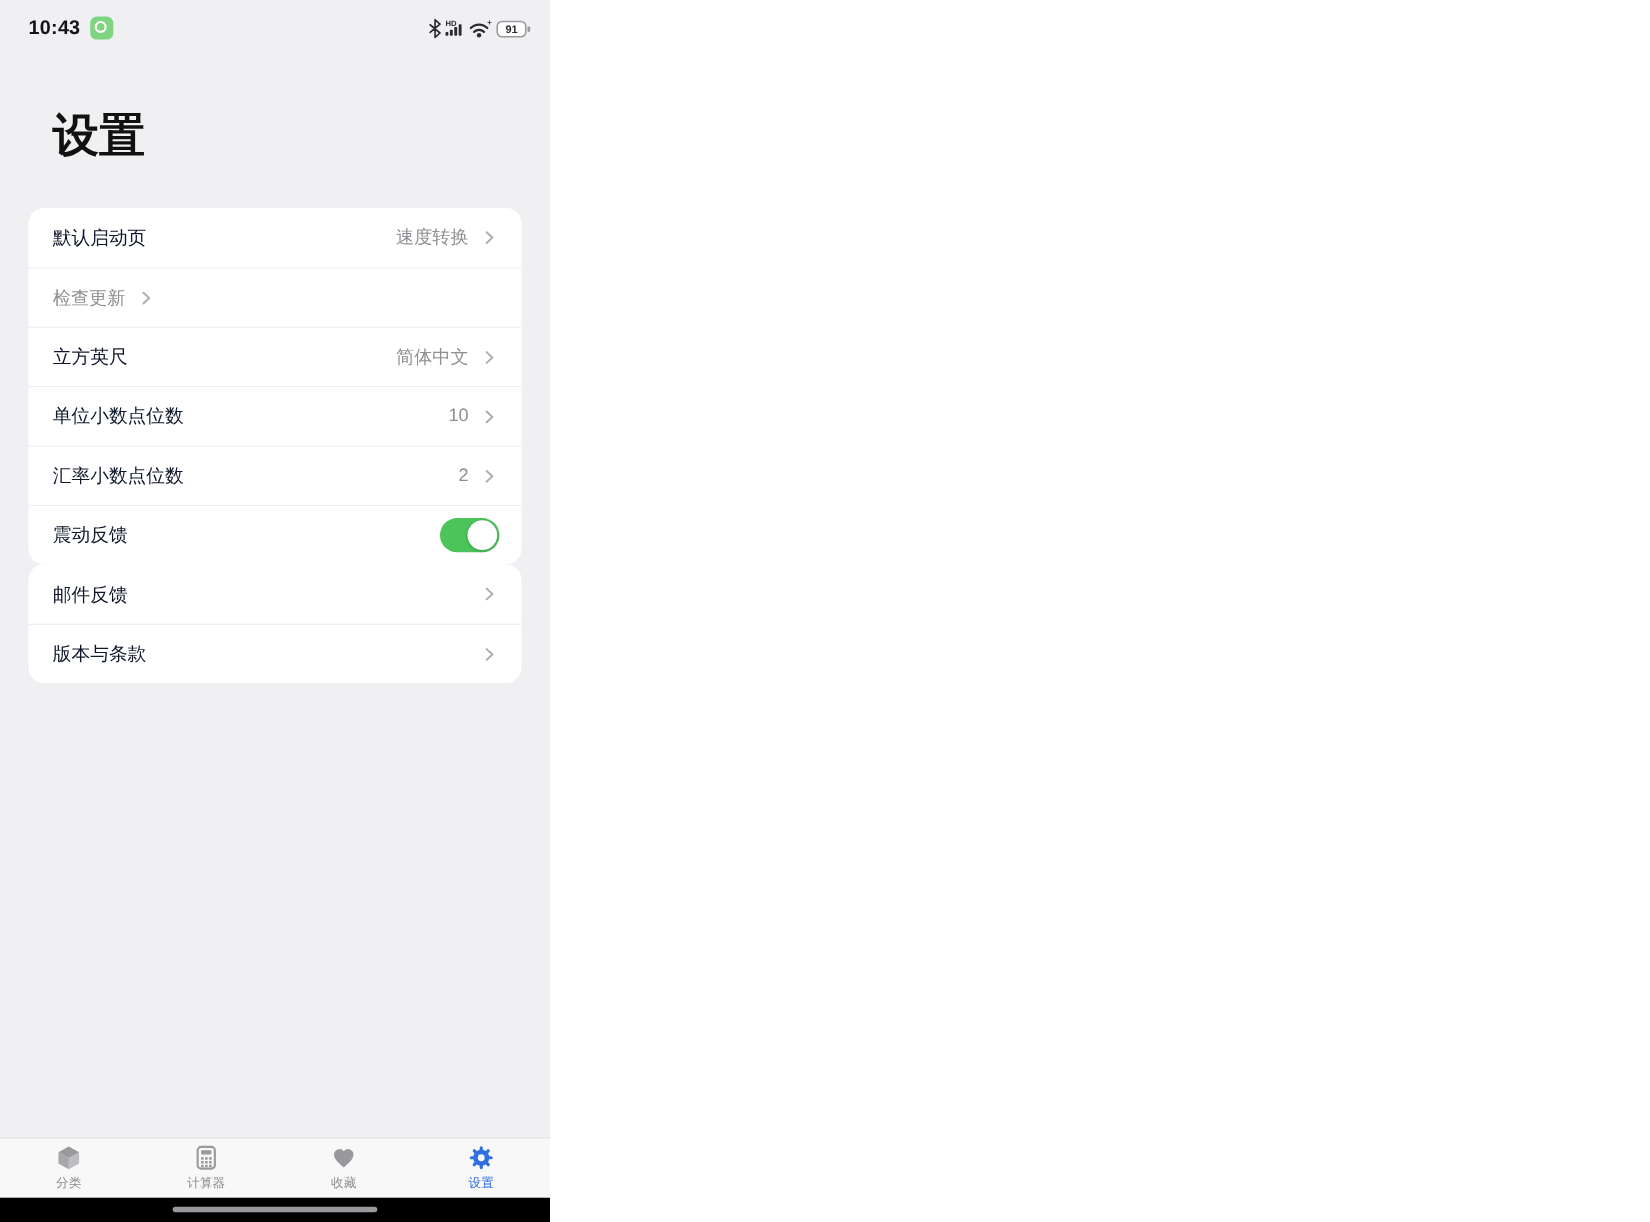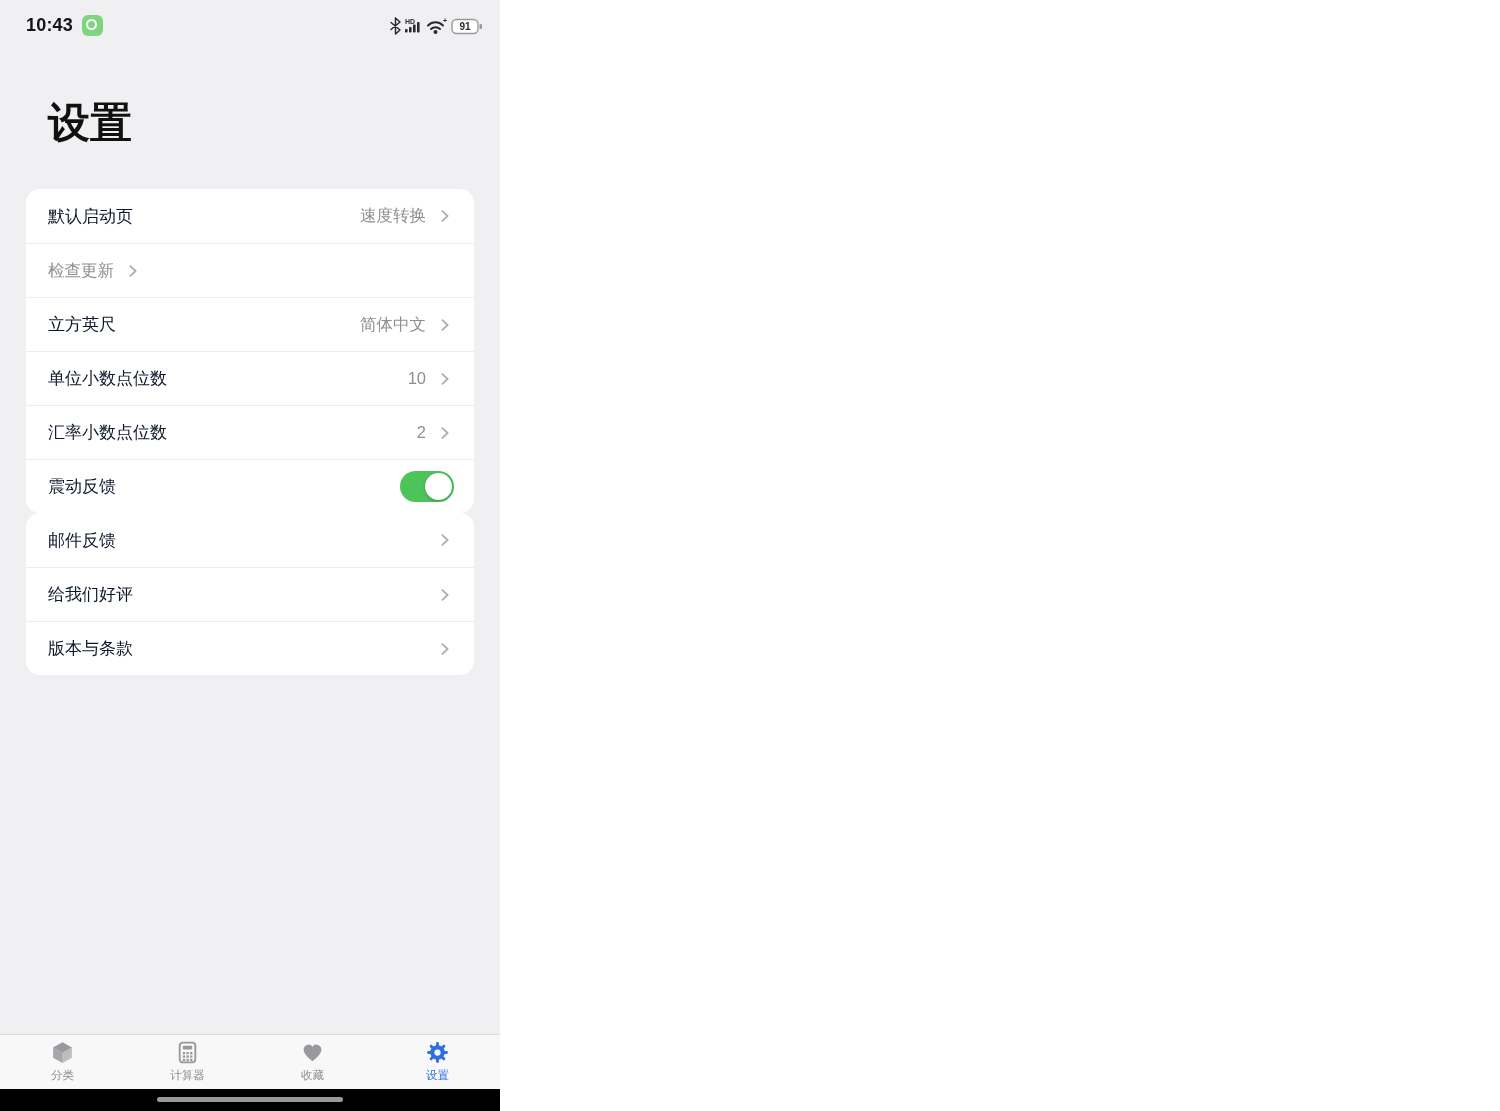--- a/index.html
+++ b/index.html
@@ -658,26 +658,20 @@
     </div>
 
     <div class="card card2">
       <div class="set-row">
         <span class="set-label">邮件反馈</span>
         <svg class="set-chev">
             <use href="#ic-chev"></use>
           </svg>
       </div>
       <div class="set-row">
-        <span class="set-label">给我们好评</span>
-        <svg class="set-chev">
-            <use href="#ic-chev"></use>
-          </svg>
-      </div>
-      <div class="set-row">
         <span class="set-label">版本与条款</span>
         <svg class="set-chev">
             <use href="#ic-chev"></use>
           </svg>
       </div>
     </div>
 
     <div class="tabbar">
       <div class="tb">
         <svg>

